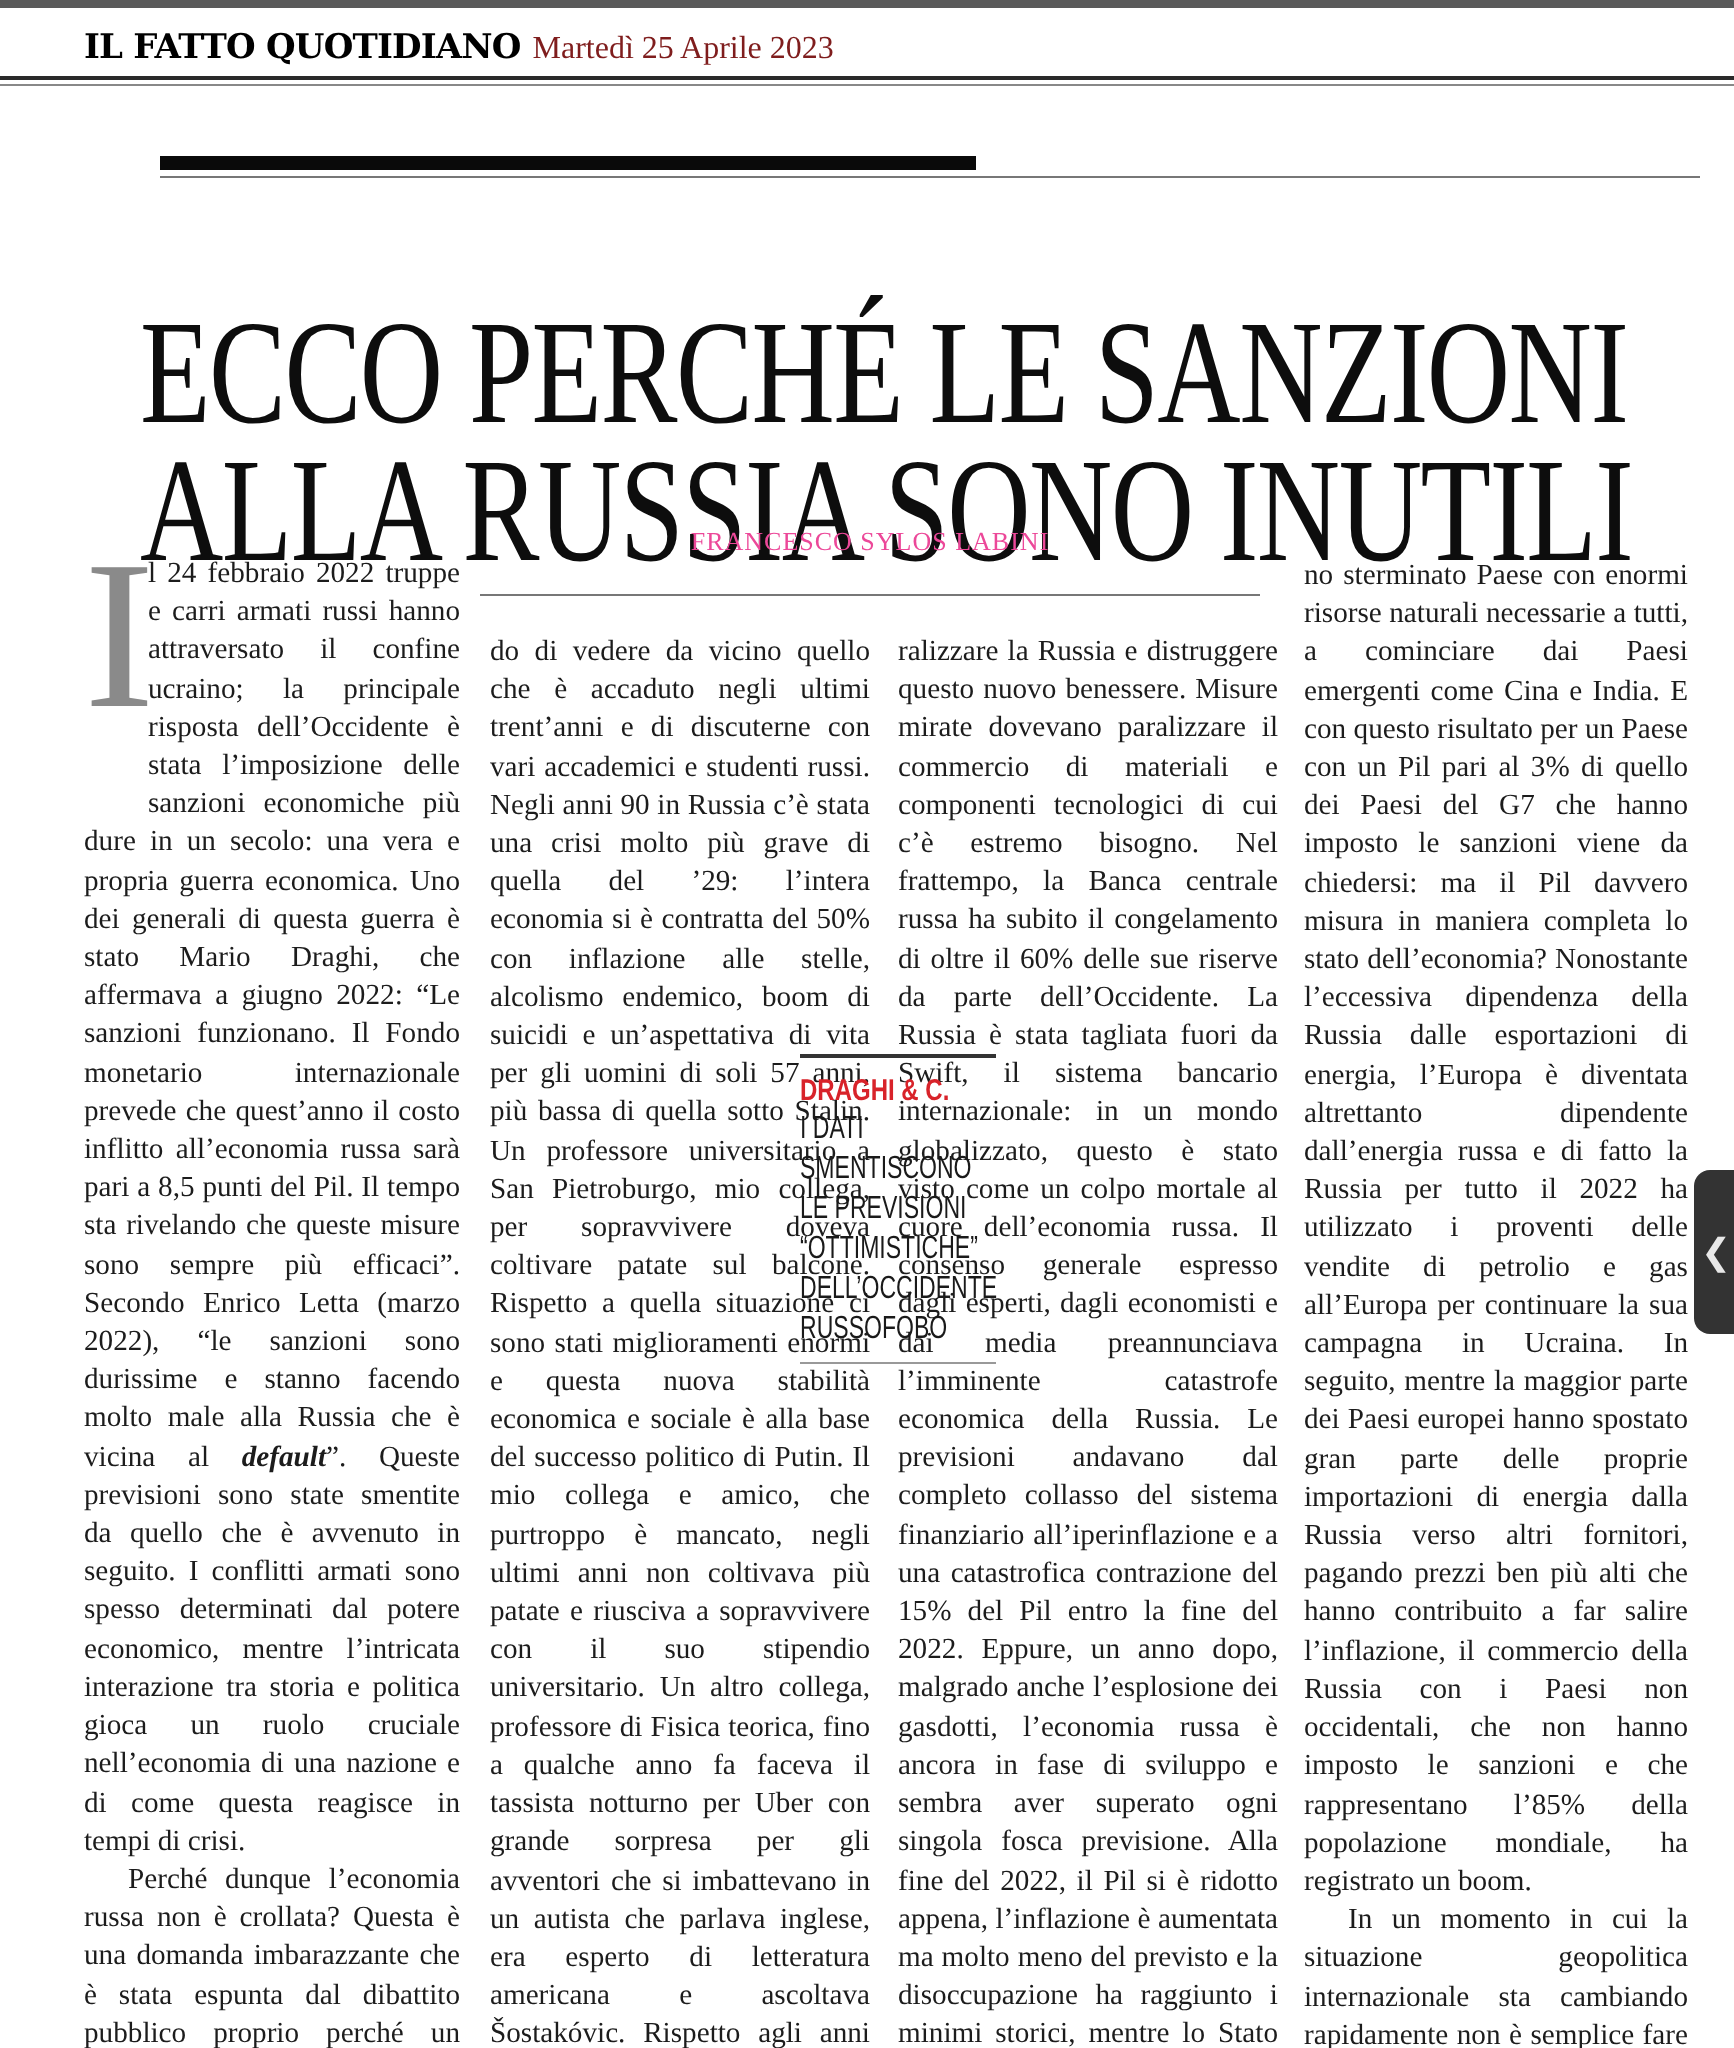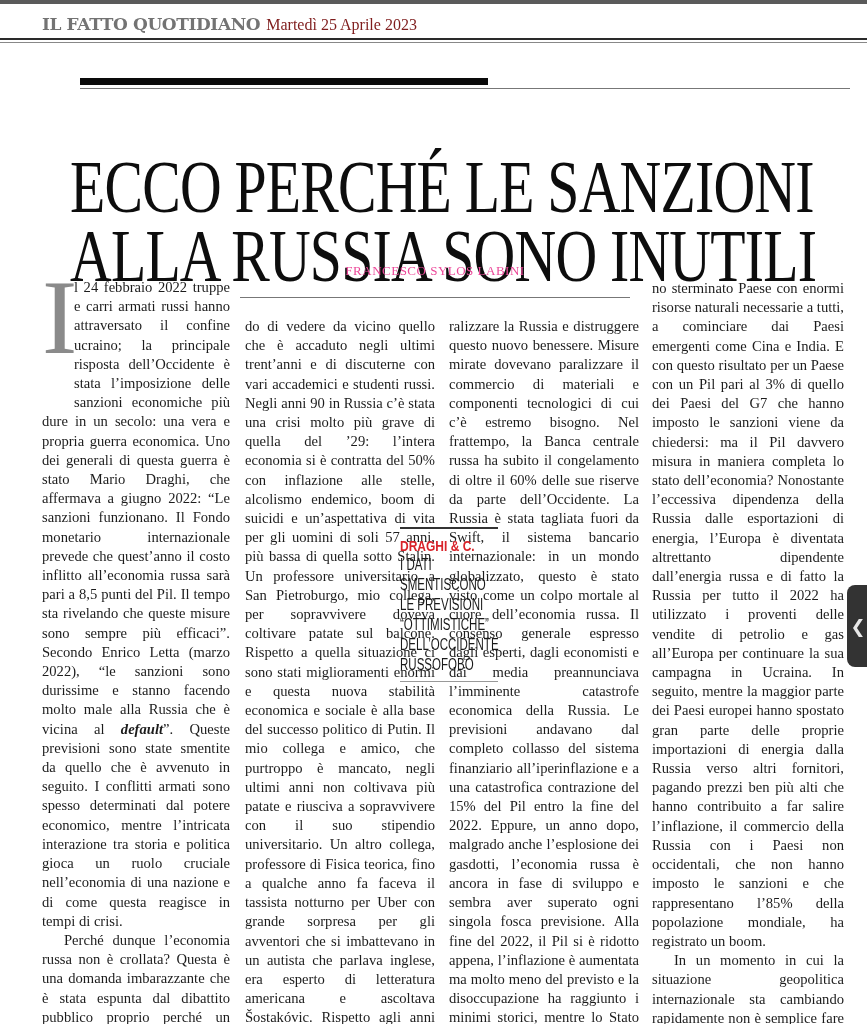--- a/index.html
+++ b/index.html
@@ -8,21 +8,21 @@
     background: #ffffff; color: #1a1a1a;
     font-family: "Liberation Serif", "DejaVu Serif", serif;
   }
   .top-bar { position: absolute; left: 0; top: 0; width: 867px; height: 4px; background: #5a5a5a; }
   .masthead {
     position: absolute; left: 42px; top: 14px; height: 26px;
     white-space: nowrap;
   }
   .masthead .paper {
     font-family: "DejaVu Serif", serif; font-weight: bold; font-size: 17px;
-    letter-spacing: -0.4px; color: #737373;
+    letter-spacing: -0.4px; color: #000000;
   }
   .masthead .date {
     font-family: "Liberation Serif", serif; font-size: 16px; color: #7f1d1d; margin-left: 2px;
   }
   .masthead-rule1 { position: absolute; left: 0; top: 38px; width: 867px; height: 2px; background: #2a2a2a; }
   .masthead-rule2 { position: absolute; left: 0; top: 42px; width: 867px; height: 1px; background: #888; }
 
   .headline-bar { position: absolute; left: 80px; top: 78px; width: 408px; height: 7px; background: #0a0a0a; }
   .headline-rule { position: absolute; left: 80px; top: 88px; width: 770px; height: 1px; background: #777; }
 

